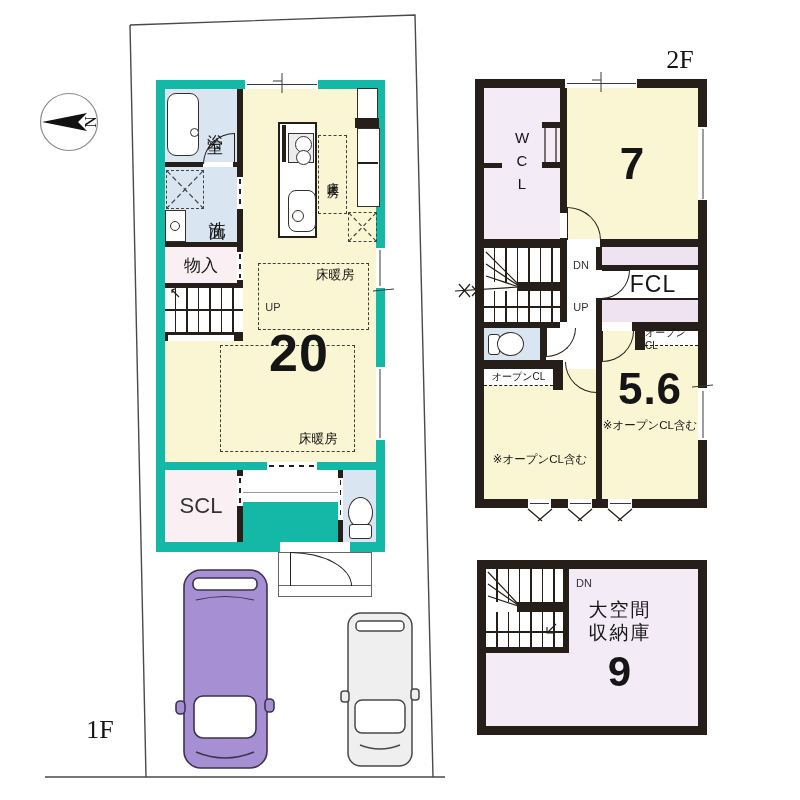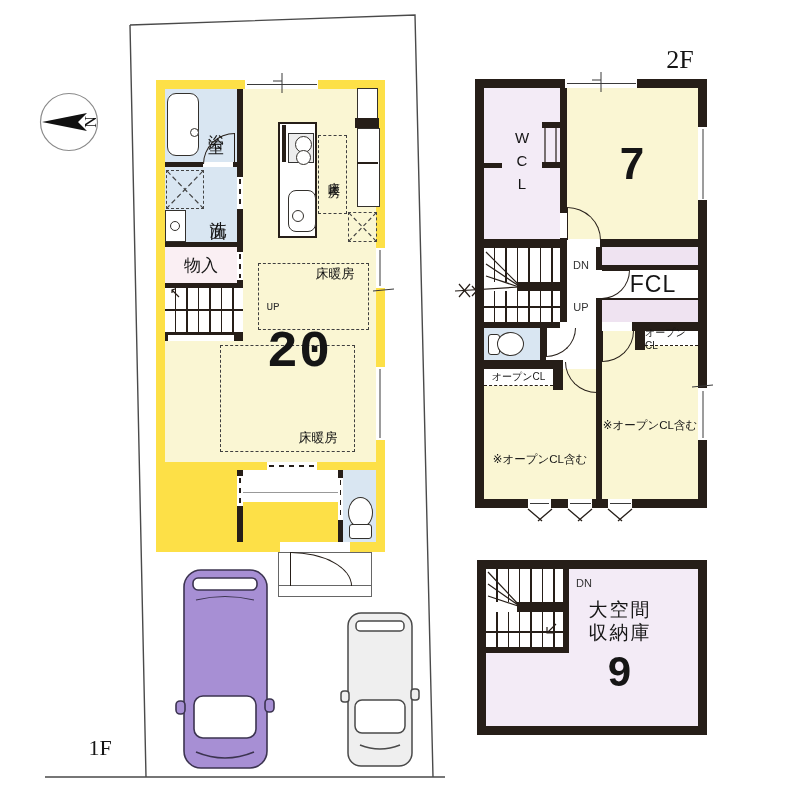--- a/index.html
+++ b/index.html
@@ -55,21 +55,21 @@
     <g stroke="#4a4a4a" stroke-width="1.5">
       <rect x="348" y="613" width="64" height="153" rx="13" fill="#EFEFEF"></rect>
       <rect x="341" y="691" width="8" height="11" rx="3" fill="#EFEFEF"></rect>
       <rect x="411" y="689" width="8" height="11" rx="3" fill="#EFEFEF"></rect>
       <rect x="356" y="621" width="48" height="10" rx="4" fill="#fff"></rect>
       <rect x="355" y="700" width="50" height="33" rx="7" fill="#fff"></rect>
       <path d="M360,745 Q380,753 400,745" fill="none"></path>
     </g>
   </svg>
 
-  <div class="a" style="left:156px;top:80px;width:229px;height:472px;background:#fde047;font-family:Liberation Mono, monospace;">
+  <div class="a" style="left:156px;top:80px;width:229px;height:472px;background:#14b8a6;">
 
     <div class="a" style="left:9px;top:9px;width:211px;height:373px;background:#FAF6D3;"></div>
 
     <div class="a" style="left:9px;top:9px;width:78px;height:252px;background:#261E18;">
       <div class="room" style="left:0;top:0;width:72px;height:73px;background:#D9E6F2;"></div>
       <div class="fix" style="left:2px;top:4px;width:30px;height:61px;border-radius:9px;"></div>
       <div class="fix" style="left:25px;top:39px;width:7px;height:7px;border-radius:50%;border-width:1.2px;"></div>
       <div class="lbl vtext" style="left:37px;top:6px;width:26px;height:60px;font-size:16px;">浴室</div>
       <div class="gap" style="left:38px;top:73px;width:30px;height:5px;"></div>
 
@@ -124,20 +124,23 @@
       <div class="lbl vtext" style="left:5px;top:6px;width:18px;height:66px;font-size:12px;letter-spacing:2px;">床暖房</div>
     </div>
     <div class="dash" style="left:102px;top:183px;width:109px;height:65px;">
       <div class="lbl" style="right:5px;top:3px;width:56px;height:15px;font-size:13px;">床暖房</div>
     </div>
     <div class="dash" style="left:64px;top:265px;width:133px;height:105px;">
       <div class="lbl" style="right:8px;bottom:5px;width:56px;height:15px;font-size:13px;">床暖房</div>
     </div>
     <div class="lbl num" style="left:88px;top:244px;width:110px;height:58px;font-size:52px;">20</div>
 
+    <div class="room" style="left:9px;top:390px;width:72px;height:72px;background:#FAEFF3;font-size:22px;color:#333;">
+      <span>SCL</span>
+    </div>
     <div class="wall" style="left:81px;top:390px;width:6px;height:72px;"></div>
     <div class="gap" style="left:81px;top:396px;width:6px;height:30px;">
         <div class="vdashline" style="left:2px;top:2px;height:26px;"></div>
       </div>
     <div class="a" style="left:87px;top:390px;width:95px;height:32px;background:#fff;"></div>
     <div class="a" style="left:87px;top:412px;width:95px;height:1px;background:#999;"></div>
     <div class="gap" style="left:111px;top:382px;width:50px;height:8px;">
         <div class="hdashline" style="left:2px;top:3px;width:46px;"></div>
       </div>
     <div class="wall" style="left:182px;top:390px;width:5px;height:72px;"></div>
@@ -212,20 +215,21 @@
     </div>
     <div class="wall" style="left:78px;top:289px;width:10px;height:22px;"></div>
     <div class="lbl" style="left:9px;top:373px;width:112px;height:16px;font-size:11.5px;">※オープンCL含む</div>
     <div class="arc arc-bl br" style="left:90px;top:283px;width:30px;height:30px;"></div>
 
     <div class="a" style="left:127px;top:252px;width:96px;height:168px;background:#FAF6D3;"></div>
     <div class="a" style="left:170px;top:252px;width:53px;height:15px;background:#fff;border-bottom:1.6px dashed #261E18;box-sizing:border-box;display:flex;align-items:center;justify-content:center;font-size:10px;">
       <span>オープンCL</span>
     </div>
     <div class="wall" style="left:160px;top:251px;width:10px;height:20px;"></div>
+    <div class="lbl num" style="left:127px;top:284px;width:96px;height:52px;font-size:44px;">5.6</div>
     <div class="lbl" style="left:127px;top:339px;width:96px;height:16px;font-size:11.5px;">※オープンCL含む</div>
     <div class="arc arc-br bl" style="left:127px;top:252px;width:30px;height:30px;"></div>
     <div class="arc arc-tr bl" style="left:92px;top:128px;width:32px;height:32px;"></div>
 
     <div class="gap" style="left:90px;top:0;width:72px;height:9px;"></div>
     <div class="gap" style="left:223px;top:48px;width:9px;height:73px;"></div>
     <div class="gap" style="left:223px;top:309px;width:9px;height:52px;"></div>
     <div class="gap" style="left:53px;top:420px;width:23px;height:9px;"></div>
     <div class="gap" style="left:93px;top:420px;width:24px;height:9px;"></div>
     <div class="gap" style="left:133px;top:420px;width:24px;height:9px;"></div>
@@ -240,21 +244,21 @@
     <div class="rail" style="left:9px;top:71px;width:77px;"></div>
     <div class="wall" style="left:86px;top:9px;width:6px;height:84px;"></div>
     <div class="wall" style="left:9px;top:87px;width:83px;height:6px;"></div>
     <div class="lbl" style="left:94px;top:17px;width:26px;height:13px;font-size:11px;color:#333;">DN</div>
     <div class="lbl" style="left:83px;top:39px;width:120px;height:20px;font-size:19px;letter-spacing:2px;">大空間</div>
     <div class="lbl" style="left:83px;top:62px;width:120px;height:20px;font-size:19px;letter-spacing:2px;">収納庫</div>
     <div class="lbl num" style="left:83px;top:88px;width:120px;height:48px;font-size:42px;">9</div>
   </div>
 
   <div class="lbl serif" style="left:655px;top:45px;width:50px;height:30px;font-size:26px;">2F</div>
-  <div class="lbl serif" style="left:70px;top:733px;width:60px;height:30px;font-size:22px;">1F</div>
+  <div class="lbl serif" style="left:70px;top:715px;width:60px;height:30px;font-size:26px;">1F</div>
 
   <svg width="800" height="800">
     <g stroke="#261E18" stroke-width="1.2" fill="none">
 
       <path d="M486,252 L519,285 M486,264 L519,286 M486,276 L519,287"></path>
       <path d="M455,291 L519,287"></path>
       <path d="M459,284 L470,297 M470,284 L459,297 M472,286 L481,296 M481,286 L472,296"></path>
       <path d="M488,572 L518,604 M488,584 L518,605 M488,596 L518,606"></path>
       <path d="M556,624 L547,633 M547,627 L547,633 L553,633"></path>
       <path d="M172,290 L179,297 M172,293 L172,290 L175,289"></path>

